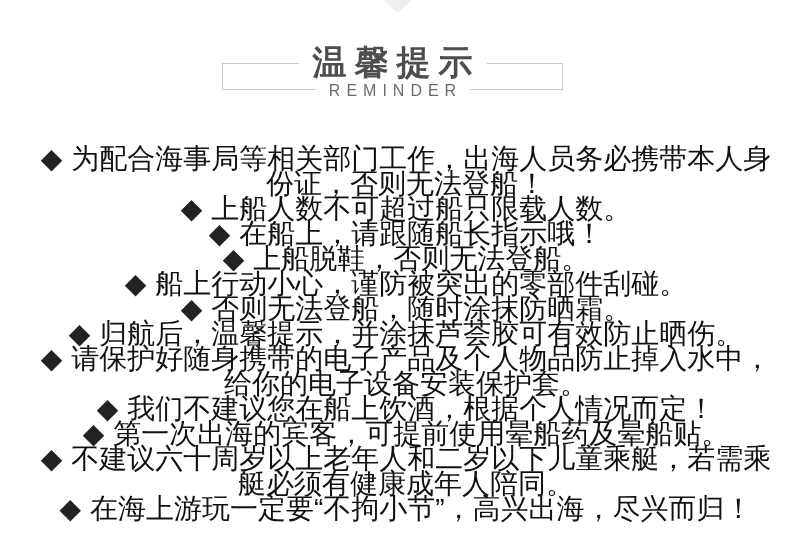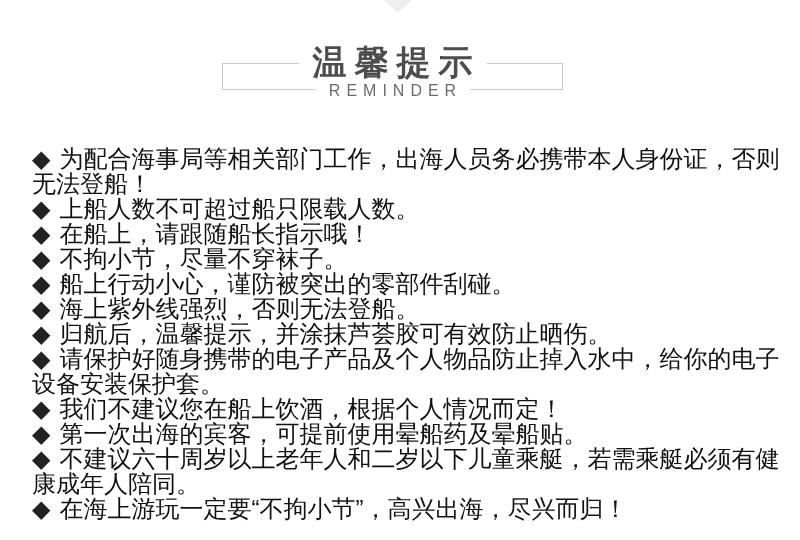--- a/index.html
+++ b/index.html
@@ -25,21 +25,21 @@
     font-size:34px;line-height:1;letter-spacing:8px;color:#4d4d4d;
   }
   .subtitle{
     position:absolute;left:50%;bottom:-1px;transform:translate(-50%,50%);
     background:#ffffff;padding:0 8px 0 14px;white-space:nowrap;
     font-size:16px;line-height:1.2;letter-spacing:6px;color:#6b6b6b;
   }
   
   .notice{
     position:absolute;left:32px;top:146px;width:748px;
-    font-size:24px;line-height:25px;color:#111111;
+    font-size:28px;line-height:25px;color:#111111;text-align:center;
   }
   .item{margin:0;padding:0;}
   .bullet{color:#222222;margin-right:9px;}
 </style>
 </head>
 <body>
 
 <div class="page">
 
   <div class="chevron"></div>
@@ -50,25 +50,25 @@
   </div>
 
   <div class="notice">
 
       <p class="item"><span class="bullet">◆</span><span>为配合海事局等相关部门工作，出海人员务必携带本人身份证，否则无法登船！</span></p>
 
       <p class="item"><span class="bullet">◆</span><span>上船人数不可超过船只限载人数。</span></p>
 
       <p class="item"><span class="bullet">◆</span><span>在船上，请跟随船长指示哦！</span></p>
 
-      <p class="item"><span class="bullet">◆</span><span>不拘小节，尽量不穿袜子。</span></p>
+      <p class="item"><span class="bullet">◆</span><span>上船脱鞋，否则无法登船。</span></p>
 
       <p class="item"><span class="bullet">◆</span><span>船上行动小心，谨防被突出的零部件刮碰。</span></p>
 
-      <p class="item"><span class="bullet">◆</span><span>海上紫外线强烈，否则无法登船。</span></p>
+      <p class="item"><span class="bullet">◆</span><span>否则无法登船，随时涂抹防晒霜。</span></p>
 
       <p class="item"><span class="bullet">◆</span><span>归航后，温馨提示，并涂抹芦荟胶可有效防止晒伤。</span></p>
 
       <p class="item"><span class="bullet">◆</span><span>请保护好随身携带的电子产品及个人物品防止掉入水中，给你的电子设备安装保护套。</span></p>
 
       <p class="item"><span class="bullet">◆</span><span>我们不建议您在船上饮酒，根据个人情况而定！</span></p>
 
       <p class="item"><span class="bullet">◆</span><span>第一次出海的宾客，可提前使用晕船药及晕船贴。</span></p>
 
       <p class="item"><span class="bullet">◆</span><span>不建议六十周岁以上老年人和二岁以下儿童乘艇，若需乘艇必须有健康成年人陪同。</span></p>

